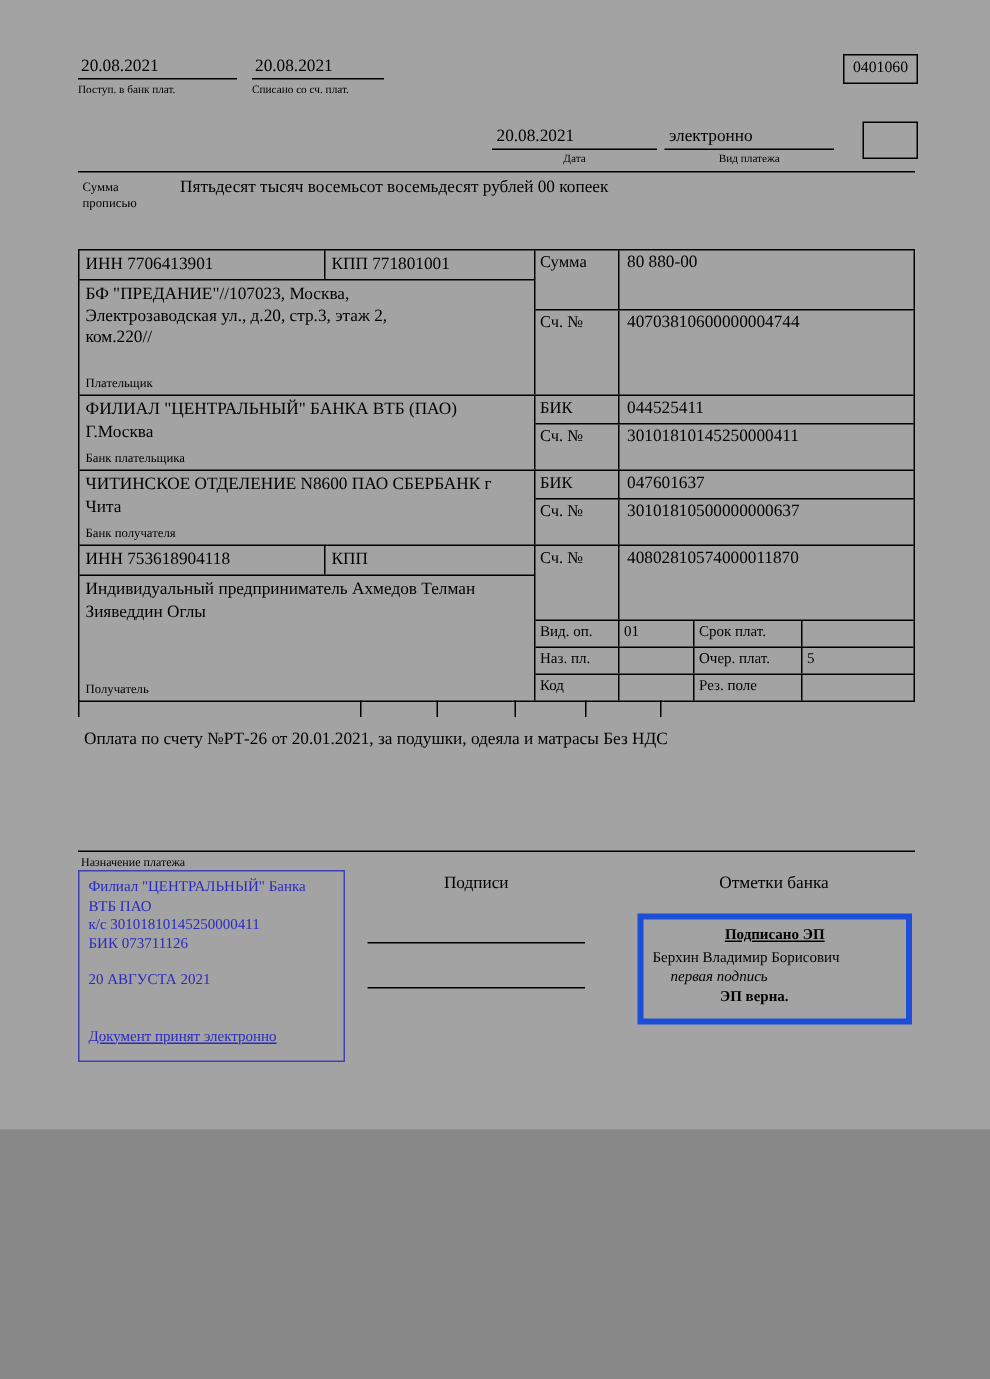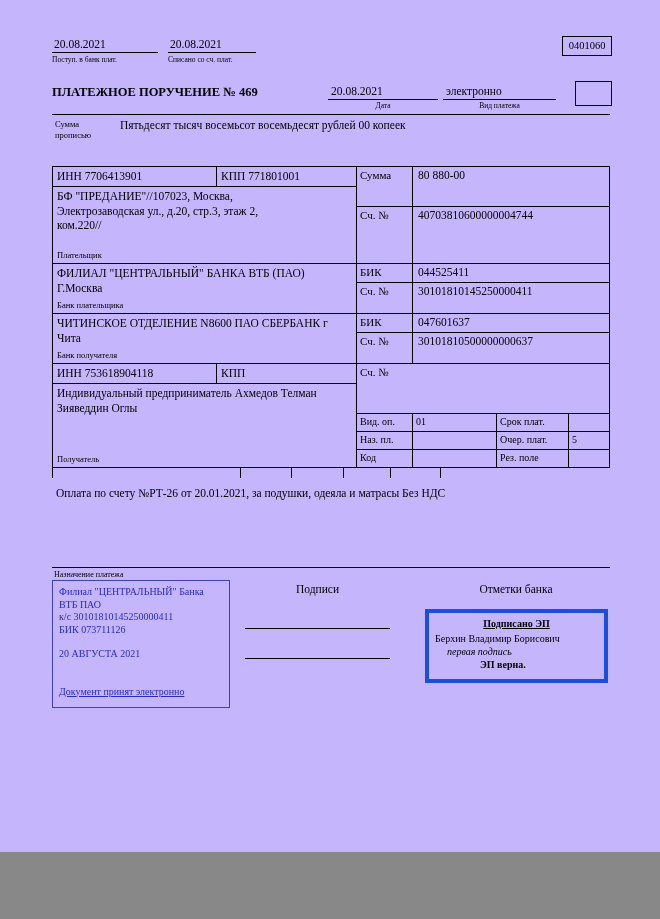--- a/index.html
+++ b/index.html
@@ -1,21 +1,21 @@
 <!DOCTYPE html>
 <html><head>
 <meta charset="utf-8">
 <style>
   * { box-sizing: border-box; margin: 0; padding: 0; }
   html, body { background: #888; }
   .page {
     position: relative;
-    width: 660px; height: 852px;
+    width: 660px; height: 753px;
     margin: 0 auto;
-    background: #c4b5fd;
+    background: #a3a3a3;
     font-family: "Liberation Serif", serif;
     color: #000;
     overflow: hidden;
   }
   
   .dates-row { position: absolute; top: 38px; left: 52px; display: flex; }
   .date-field { display: flex; flex-direction: column; }
   .dval { font-size: 11.5px; border-bottom: 1px solid #000; padding: 0 2px 2px 2px; }
   .dlbl { font-size: 7.5px; padding-top: 2px; }
   .form-code-box {
@@ -53,21 +53,21 @@
   .w163 { width: 163px; }
   .cell { font-size: 11.5px; line-height: 1.28; padding: 2px 4px; }
   .sec-label { font-size: 8.5px; padding: 1px 4px 3px 4px; }
   .rrow { display: flex; }
   .rlbl { width: 55px; font-size: 11px; padding: 2px 3px; }
   .rval { flex: 1; border-left: 1px solid #000; font-size: 11.5px; padding: 2px 5px; }
   .qrow { display: flex; font-size: 10px; justify-content: flex-end; }
   .qcell { padding: 2px 3px; }
   .qw55 { width: 55px; }
   .qw50 { width: 50px; }
-  .qw72 { width: 72px; margin-left: 34px; }
+  .qw72 { width: 72px; }
   .name-limit { max-width: 248px; }
   .payee-limit { max-width: 276px; }
   
   .tick { position: absolute; top: 467px; width: 1px; height: 11px; background: #000; }
   
   .purpose-text { position: absolute; top: 487px; left: 56px; width: 545px; font-size: 11.5px; }
   .purpose-block { position: absolute; top: 567px; left: 52px; width: 558px; border-top: 1px solid #000; }
   .purpose-label { font-size: 8px; padding: 2px 2px; }
   
   .stamp-box {
@@ -101,21 +101,20 @@
       <div class="dval">20.08.2021</div>
       <div class="dlbl">Поступ. в банк плат.</div>
     </div>
     <div class="date-field" style="width:88px; margin-left:10px">
       <div class="dval">20.08.2021</div>
       <div class="dlbl">Списано со сч. плат.</div>
     </div>
   </div>
   <div class="form-code-box">0401060</div>
 
-  <div class="doc-title">ПЛАТЕЖНОЕ ПОРУЧЕНИЕ № 469</div>
   <div class="tfield tfield-date">
     <div class="tval">20.08.2021</div>
     <div class="tlbl">Дата</div>
   </div>
   <div class="tfield tfield-kind">
     <div class="tval">электронно</div>
     <div class="tlbl">Вид платежа</div>
   </div>
   <div class="empty-box"></div>
 
@@ -190,20 +189,21 @@
           <div class="cell bl grow">КПП</div>
         </div>
         <div class="cell grow">
           <div class="payee-limit">Индивидуальный предприниматель Ахмедов Телман Зияведдин Оглы</div>
         </div>
         <div class="sec-label">Получатель</div>
       </div>
       <div class="sec-right">
         <div class="rrow" style="height:49px">
           <div class="rlbl">Сч. №</div>
+          <div class="rval">40802810574000011870</div>
         </div>
         <div class="qrow bt" style="height:18px">
           <div class="qcell qw55">Вид. оп.</div>
           <div class="qcell qw50 bl">01</div>
           <div class="qcell qw72 bl">Срок плат.</div>
           <div class="qcell grow bl"></div>
         </div>
         <div class="qrow bt" style="height:18px">
           <div class="qcell qw55">Наз. пл.</div>
           <div class="qcell qw50 bl"></div>

